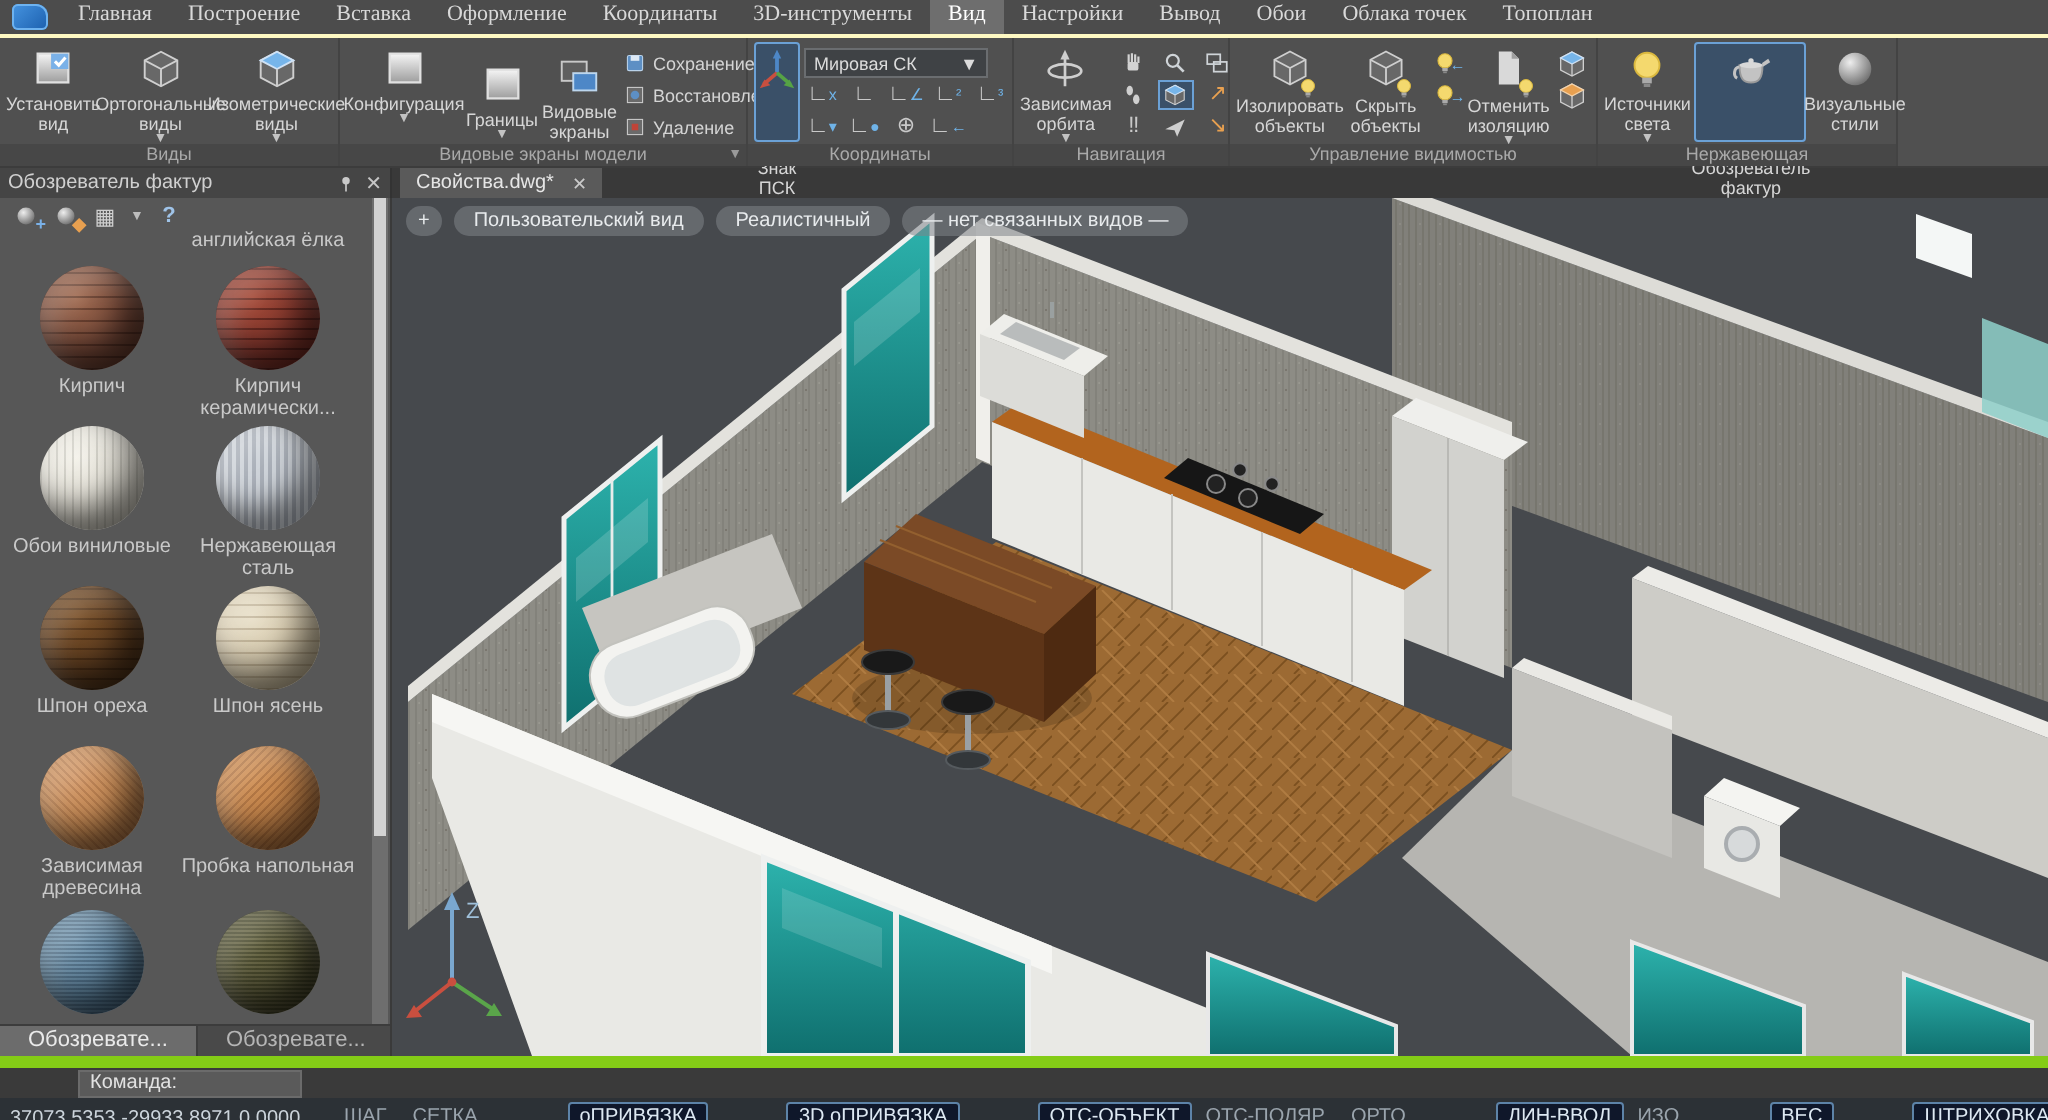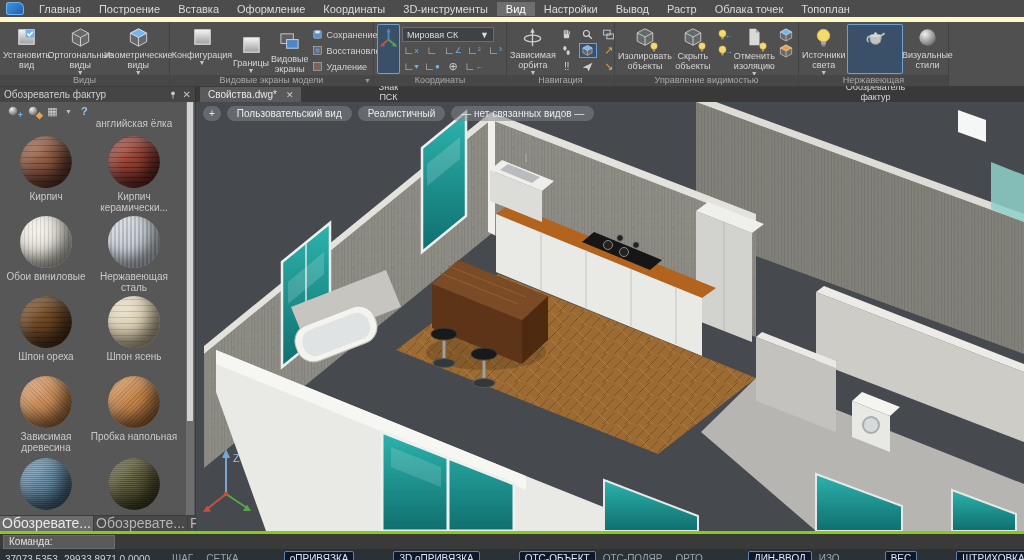--- a/index.html
+++ b/index.html
@@ -1,19 +1,19 @@
 <!DOCTYPE html>
 <html><head>
 <meta charset="utf-8">
 <style>
   html,body{margin:0;padding:0;background:#222;}
   #app{position:relative;width:1024px;height:560px;background:#4a4a4a;overflow:hidden;
        font-family:"Liberation Sans",sans-serif;-webkit-font-smoothing:antialiased;color:#d6d6d6;}
   
-  .menubar{height:17px;background:#4c4c4c;display:flex;align-items:center;border-bottom:5px solid #fef9c3;}
+  .menubar{height:17px;background:#4c4c4c;display:flex;border-bottom:2px solid #fef9c3;font-family:Liberation Serif, serif;}
   .logo{width:30px;height:17px;display:flex;align-items:center;justify-content:center;}
   .logo i{display:block;width:18px;height:13px;border-radius:3px 6px 3px 3px;
           background:linear-gradient(135deg,#4694e0,#1b5fae);box-shadow:inset 0 0 0 1px #6db2ef;}
   .mitem{padding:1px 9px;font-size:11px;color:#d9d9d9;white-space:nowrap;}
   .mitem.active{background:#6e6e6e;color:#ffffff;}
   
   .ribbon{height:64px;background:#505050;display:flex;border-bottom:1px solid #3c3c3c;}
   .rgroup{position:relative;height:100%;border-right:1px solid #434343;box-sizing:border-box;
           display:flex;align-items:flex-start;padding:2px 3px 12px 3px;gap:2px;}
   .rtitle{position:absolute;left:0;right:0;bottom:0;height:11px;background:#474747;color:#a9a9a9;
@@ -80,30 +80,30 @@
             radial-gradient(circle at 35% 30%,#d49a6a,#c0854f 55%,#7e5230);}
   .tx-cork-floor{background:repeating-linear-gradient(135deg,rgba(100,50,20,.25) 0 1px,transparent 1px 3px),
             radial-gradient(circle at 35% 30%,#d09055,#bd7e46 55%,#7a4c26);}
   .tx-carpet-blue{background:repeating-linear-gradient(0deg,rgba(20,40,60,.3) 0 1px,transparent 1px 2px),
             radial-gradient(circle at 35% 30%,#7a9cb4,#5a7c94 55%,#32485a);}
   .tx-carpet-olive{background:repeating-linear-gradient(0deg,rgba(20,25,5,.35) 0 1px,transparent 1px 2px),
             radial-gradient(circle at 35% 30%,#6e6c4a,#545236 55%,#2e2c1c);}
   .scrollbar{position:absolute;right:1px;top:0;bottom:15px;width:8px;background:#6e6e6e;}
   .scrollbar .thumb{position:absolute;left:1px;right:1px;top:0;height:77%;background:#d2d2d2;}
   .ptabs{position:absolute;left:0;right:0;bottom:0;height:15px;background:#494949;display:flex;border-top:1px solid #3c3c3c;}
-  .ptab{padding:0 2px;font-size:14px;line-height:14px;color:#b5b5b5;border-right:1px solid #3c3c3c;white-space:nowrap;}
+  .ptab{padding:0 14px;font-size:11px;line-height:14px;color:#b5b5b5;border-right:1px solid #3c3c3c;white-space:nowrap;}
   .ptab.active{background:#6c6c6c;color:#eaeaea;}
   
   .canvas{position:relative;flex:1;background:#45484b;overflow:hidden;}
   .scene{position:absolute;inset:0;width:100%;height:100%;}
   .vo{position:absolute;top:4px;left:7px;display:flex;gap:6px;z-index:5;align-items:center;}
   .pill{background:rgba(128,132,136,.55);color:#e8ebed;font-size:10px;line-height:13px;padding:1px 10px;border-radius:8px;white-space:nowrap;}
   .pill.add{padding:1px 6px;border-radius:8px;}
   
-  .cmdrow{height:15px;background:#3a3a3a;display:flex;align-items:center;border-top:3px solid #84cc16;}
+  .cmdrow{height:15px;background:#3a3a3a;display:flex;align-items:center;border-top:6px solid #84cc16;padding-left:36px;}
   .cmdbox{margin-left:3px;width:100px;height:12px;background:#5a5a5a;color:#e2e2e2;font-size:10px;
           line-height:12px;padding:0 5px;border:1px solid #6b6b6b;}
   
   .statusbar{height:20px;background:#2c3136;display:flex;align-items:center;font-size:10px;color:#aeb7bf;padding:0 3px;gap:1px;}
   .scoords{width:160px;color:#ccd4db;flex:0 0 auto;padding-left:2px;white-space:nowrap;}
   .sbtn{height:14px;line-height:14px;padding:0 5px;border:1px solid transparent;border-radius:2px;color:#9aa4ad;white-space:nowrap;}
   .sbtn[data-state="on"]{background:#0f172a;border-color:#5d83a8;color:#dde8f2;margin-left:38px;}
   .smodel{margin-left:8px;color:#c3ccd4;white-space:nowrap;}
   .sico{position:relative;width:17px;height:16px;display:flex;align-items:center;justify-content:center;flex:0 0 auto;}
   .sico svg{width:13px;height:13px;}
@@ -255,21 +255,21 @@
       </div>
     <span class="mitem">Главная</span>
     <span class="mitem">Построение</span>
     <span class="mitem">Вставка</span>
     <span class="mitem">Оформление</span>
     <span class="mitem">Координаты</span>
     <span class="mitem">3D-инструменты</span>
     <span class="mitem active">Вид</span>
     <span class="mitem">Настройки</span>
     <span class="mitem">Вывод</span>
-    <span class="mitem">Растр</span>
+    <span class="mitem">Обои</span>
     <span class="mitem">Облака точек</span>
     <span class="mitem">Топоплан</span>
   </div>
 
   <div class="ribbon">
 
     <div class="rgroup" style="width:170px">
       <div class="bigbtn">
         <svg>
             <use href="#s-framecheck"></use>

